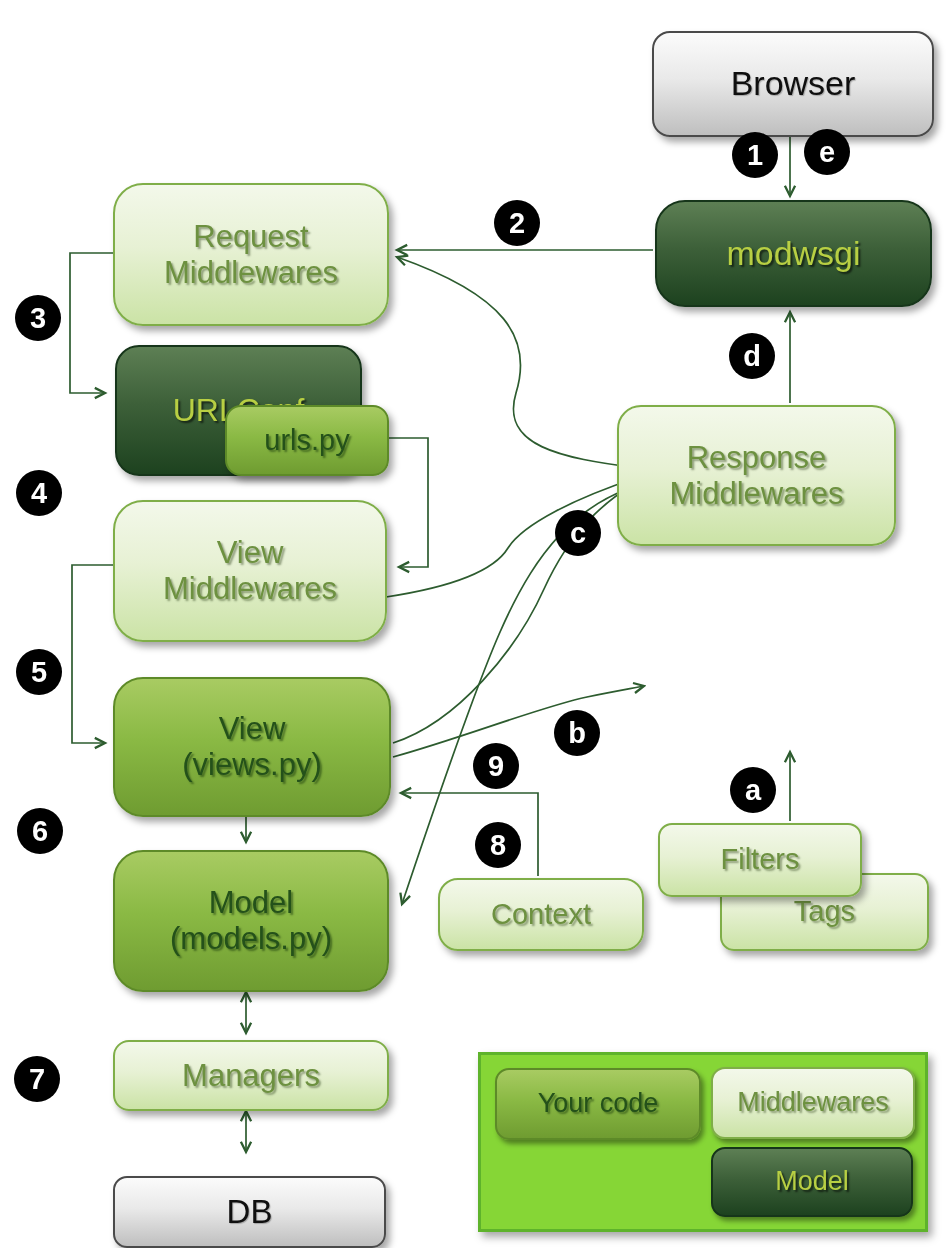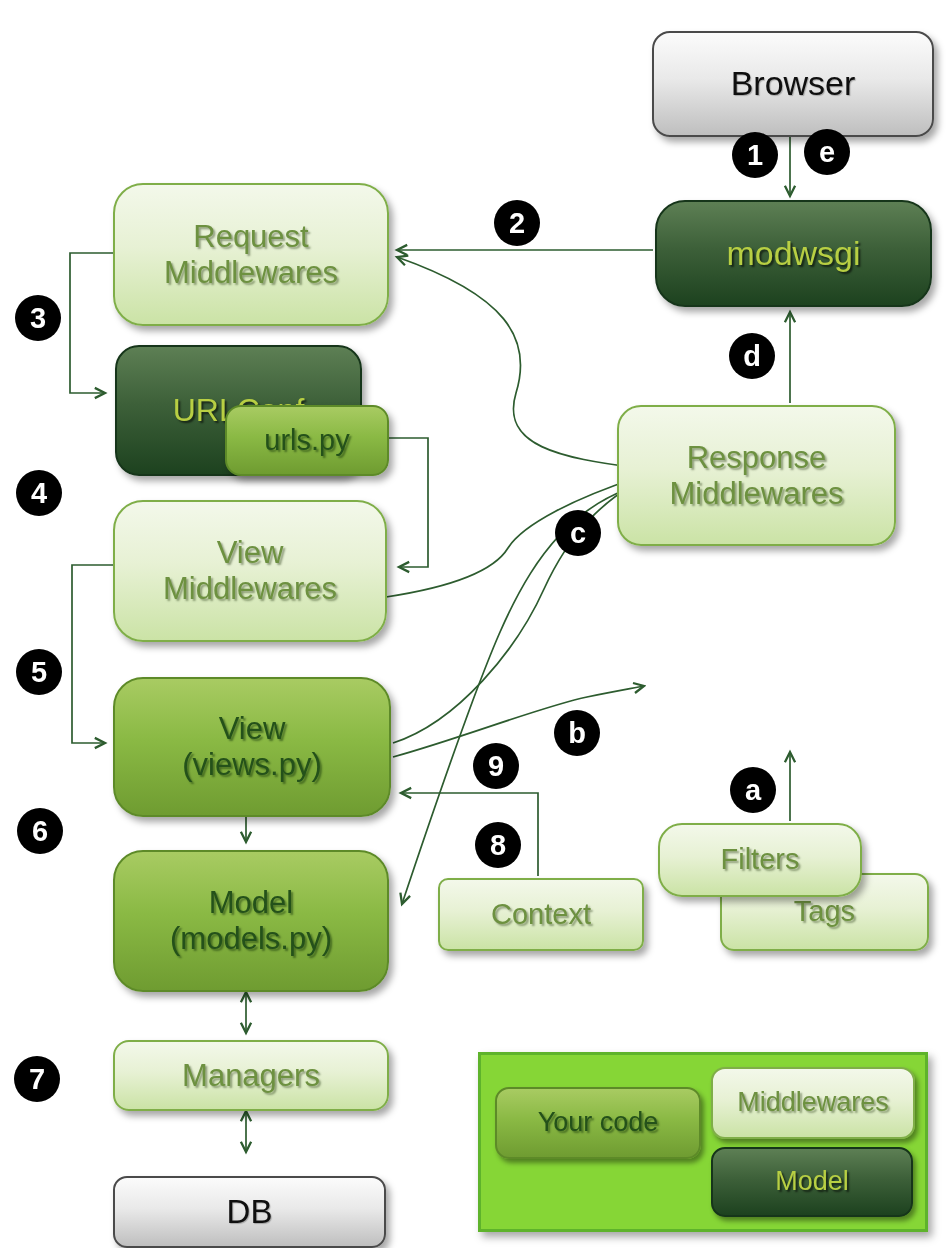--- a/index.html
+++ b/index.html
@@ -87,37 +87,37 @@
 Middlewares</div>
   <div class="box mid" style="left:113px;top:677px;width:274px;height:136px;border-radius:30px;font-size:31px;">View
 (views.py)</div>
   <div class="box mid" style="left:113px;top:850px;width:272px;height:138px;border-radius:30px;font-size:31px;">Model
 (models.py)</div>
   <div class="box light" style="left:113px;top:1040px;width:272px;height:67px;border-radius:16px;font-size:31px;">Managers</div>
   <div class="box gray" style="left:113px;top:1160px;width:269px;height:68px;border-radius:14px;font-size:33px;">DB</div>
   <div class="box light" style="left:617px;top:405px;width:275px;height:137px;border-radius:24px;font-size:31px;">Response
 Middlewares</div>
   <div class="box light" style="left:720px;top:873px;width:205px;height:74px;border-radius:14px;font-size:29px;">Tags</div>
-  <div class="box light" style="left:658px;top:823px;width:200px;height:70px;border-radius:24px;font-size:29px;z-index:3;">Filters</div>
-  <div class="box light" style="left:438px;top:878px;width:202px;height:69px;border-radius:10px;font-size:29px;">Context</div>
+  <div class="box light" style="left:658px;top:823px;width:200px;height:70px;border-radius:14px;font-size:29px;z-index:3;">Filters</div>
+  <div class="box light" style="left:438px;top:878px;width:202px;height:69px;border-radius:20px;font-size:29px;">Context</div>
 
   <div class="badge" style="left:732px;top:132px;">1</div>
   <div class="badge" style="left:804px;top:129px;">e</div>
   <div class="badge" style="left:494px;top:200px;">2</div>
   <div class="badge" style="left:15px;top:295px;">3</div>
   <div class="badge" style="left:16px;top:470px;">4</div>
   <div class="badge" style="left:16px;top:649px;">5</div>
   <div class="badge" style="left:17px;top:808px;">6</div>
   <div class="badge" style="left:14px;top:1056px;">7</div>
   <div class="badge" style="left:475px;top:822px;">8</div>
   <div class="badge" style="left:473px;top:743px;">9</div>
   <div class="badge" style="left:730px;top:767px;">a</div>
   <div class="badge" style="left:554px;top:710px;">b</div>
   <div class="badge" style="left:555px;top:510px;">c</div>
   <div class="badge" style="left:729px;top:333px;">d</div>
 
   <div id="legend">
-    <div class="box mid" style="left:14px;top:32px;width:202px;height:68px;border-radius:14px;font-size:27px;">Your code</div>
+    <div class="box mid" style="left:14px;top:13px;width:202px;height:68px;border-radius:14px;font-size:27px;">Your code</div>
     <div class="box light" style="left:230px;top:12px;width:200px;height:68px;border-radius:14px;font-size:27px;">Middlewares</div>
     <div class="box dark" style="left:230px;top:92px;width:198px;height:66px;border-radius:14px;font-size:27px;">Model</div>
   </div>
 
 </div>
 
 </body></html>

